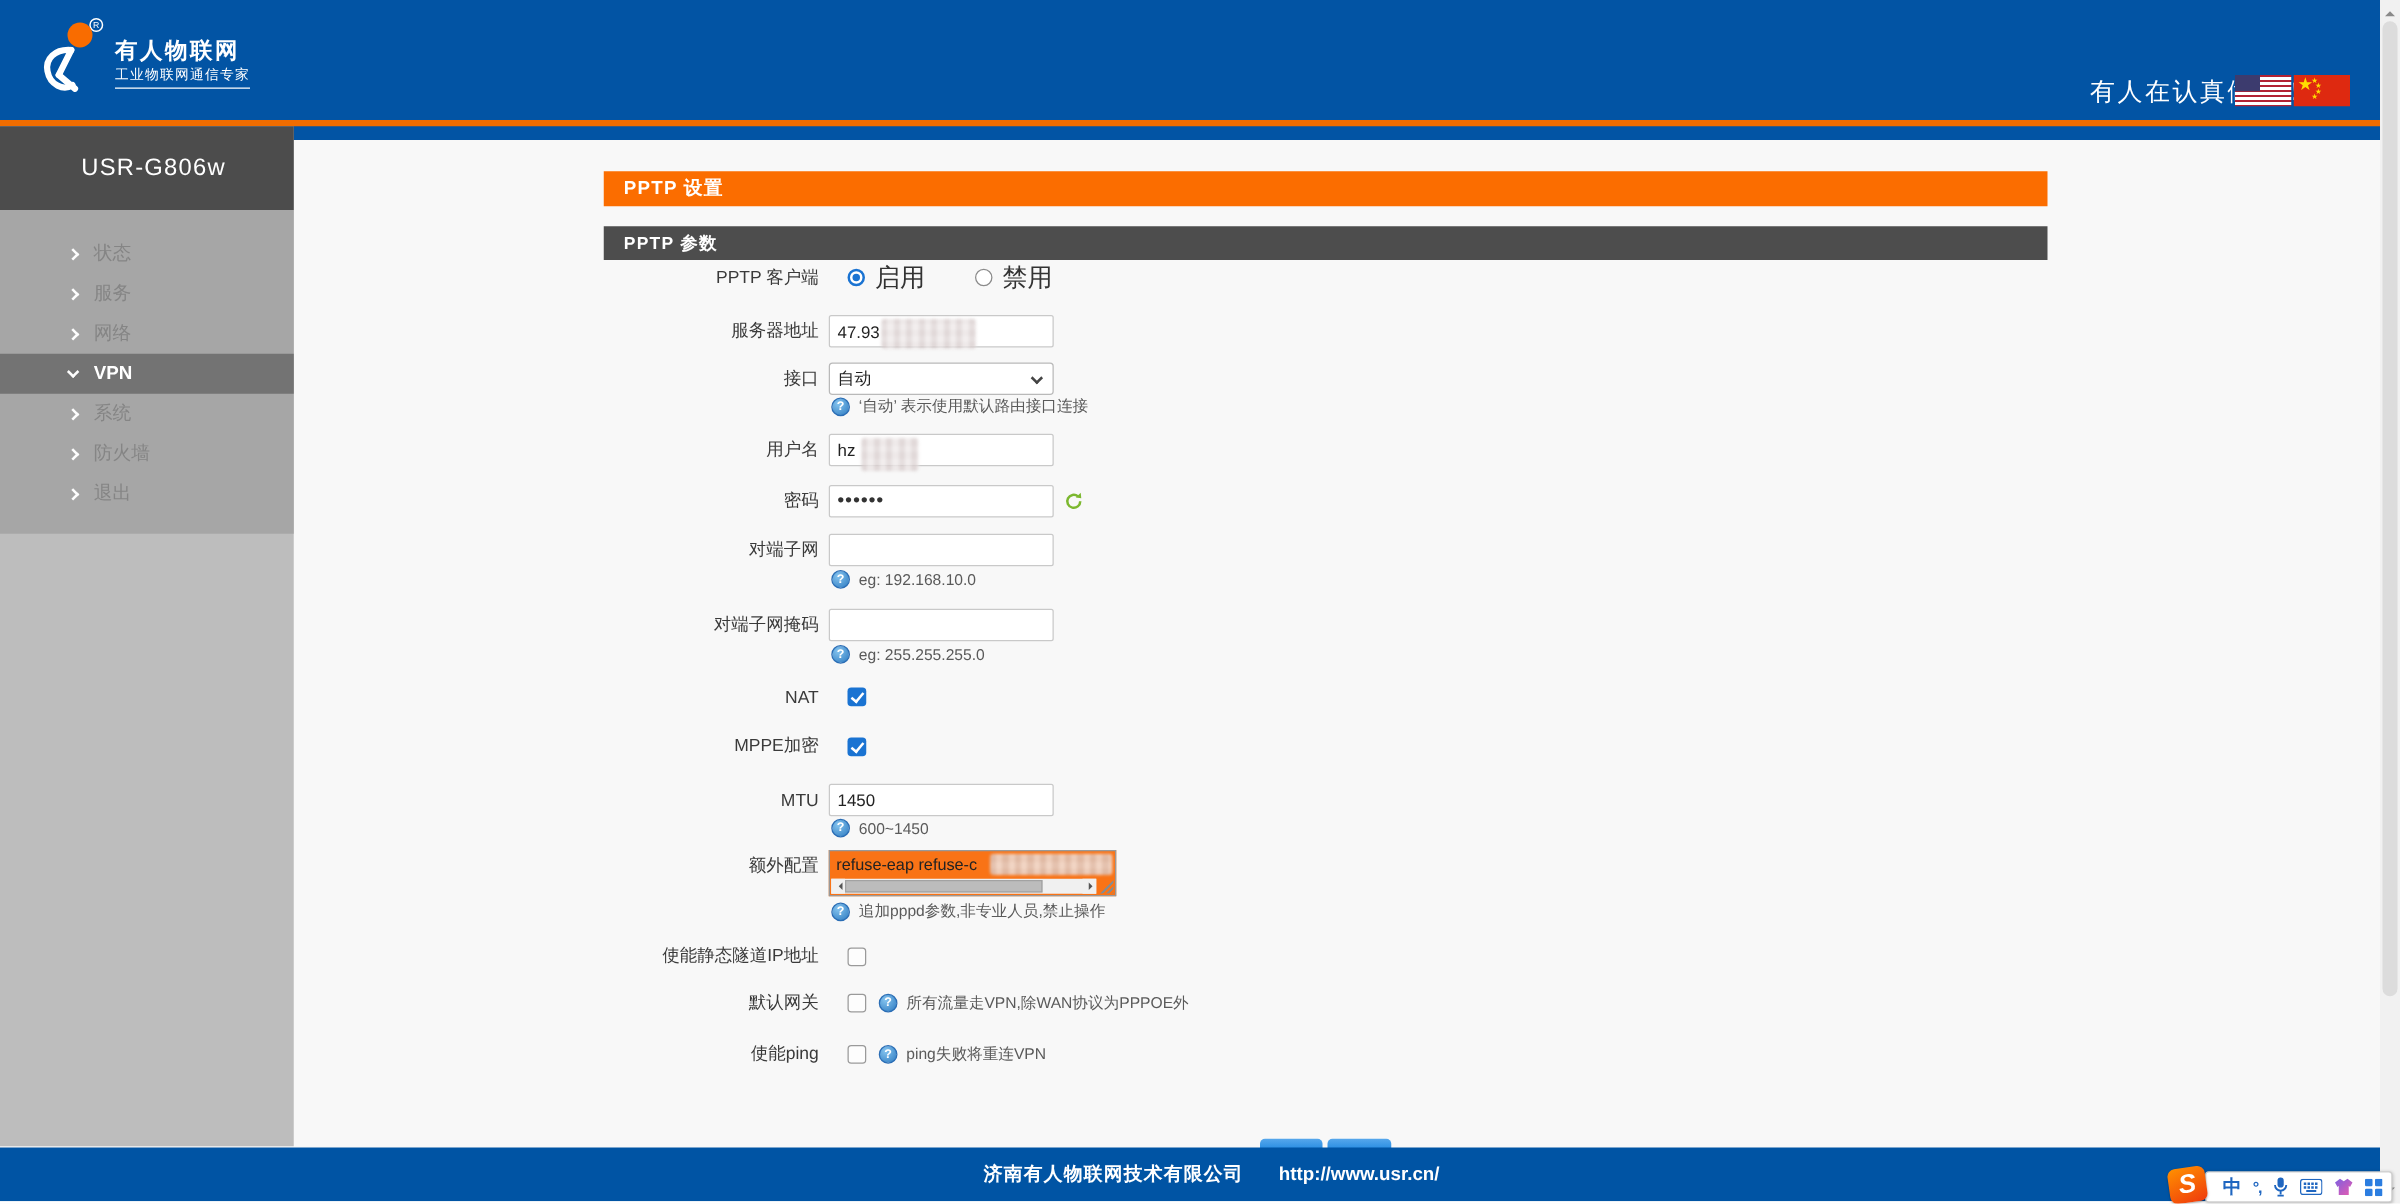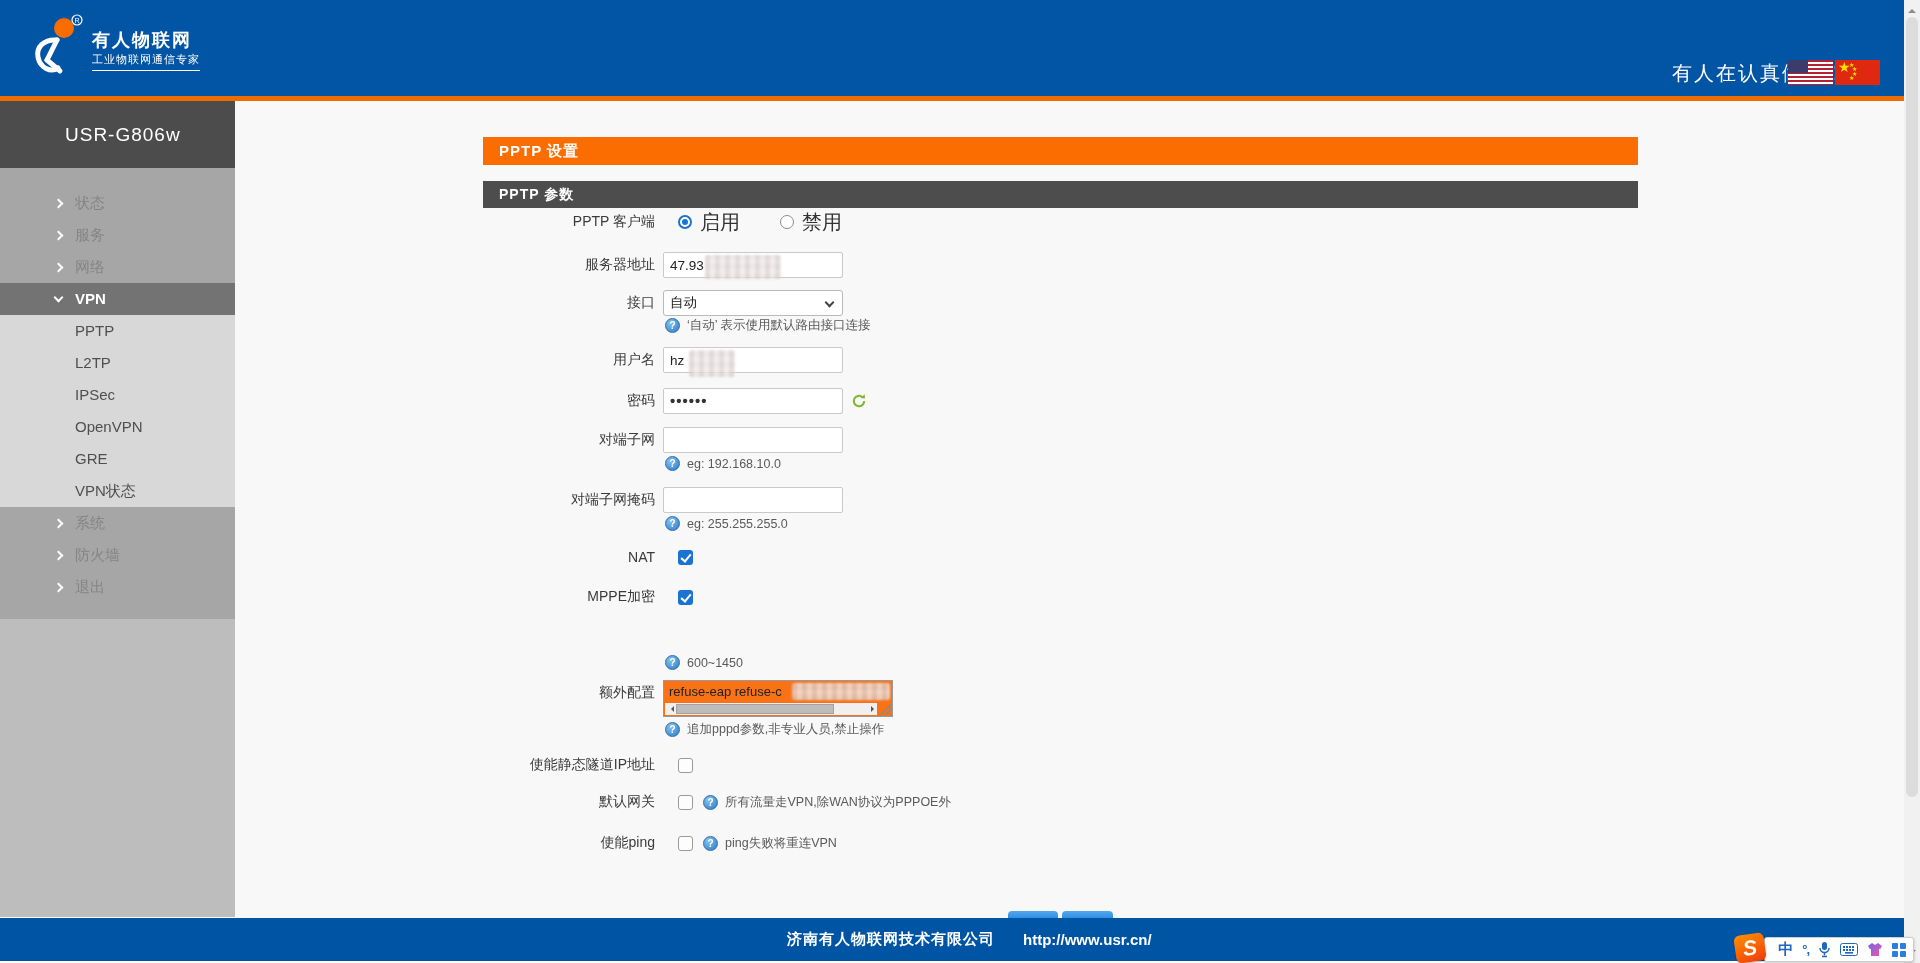--- a/index.html
+++ b/index.html
@@ -1,20 +1,20 @@
 <!DOCTYPE html>
 <html><head>
 <meta charset="utf-8">
 <style>
   * { margin:0; padding:0; box-sizing:border-box; }
   body { font-family:"Liberation Sans","DejaVu Sans",sans-serif; background:#fff; }
   .page { position:relative; width:1920px; height:963px; background:#f8f8f8; overflow:hidden; }
 
   
-  .topbar { position:absolute; left:0; top:0; width:1920px; height:96px; background:#0254a4; }
+  .topbar { position:absolute; left:0; top:0; width:1920px; height:112px; background:#0254a4; }
   .stripe { position:absolute; left:0; top:96px; width:1920px; height:5px; background:#ef6c00; }
   .brand-logo { position:absolute; left:30px; top:13px; }
   .brand-title { position:absolute; left:92px; top:28px; color:#fff; font-size:18px; font-weight:bold; letter-spacing:2px; }
   .brand-sub { position:absolute; left:92px; top:52px; color:#fff; font-size:11px; letter-spacing:1px; border-bottom:1px solid #fff; padding-bottom:3px; }
   .slogan { position:absolute; left:1672px; top:25px; color:#fff; font-size:20px; letter-spacing:2px;margin-top:35px; }
   .flag { position:absolute; top:60px; width:45px; height:25px; cursor:pointer; }
   .flag-us { left:1788px; background:repeating-linear-gradient(180deg,#b22234 0 2px,#fff 2px 4px); }
   .flag-us::after { content:""; position:absolute; left:0; top:0; width:20px; height:13px; background:#3c3b6e; }
   .flag-cn { left:1835px; background:#de2910; }
   .flag-cn .bigstar { position:absolute; left:3px; top:-1px; color:#ffde00; font-size:14px; }
@@ -143,28 +143,20 @@
         <span class="m-label">服务</span>
       </div>
       <div class="m-item">
         <span class="chev right"></span>
         <span class="m-label">网络</span>
       </div>
       <div class="m-item active">
         <span class="chev down"></span>
         <span class="m-label">VPN</span>
       </div>
-      <div class="submenu">
-        <div class="s-item">PPTP</div>
-        <div class="s-item">L2TP</div>
-        <div class="s-item">IPSec</div>
-        <div class="s-item">OpenVPN</div>
-        <div class="s-item">GRE</div>
-        <div class="s-item">VPN状态</div>
-      </div>
       <div class="m-item">
         <span class="chev right"></span>
         <span class="m-label">系统</span>
       </div>
       <div class="m-item">
         <span class="chev right"></span>
         <span class="m-label">防火墙</span>
       </div>
       <div class="m-item">
         <span class="chev right"></span>
@@ -248,20 +240,24 @@
       </span>
   </div>
 
   <div class="frow" style="top:589px;height:16px">
     <span class="flabel">MPPE加密</span>
     <span class="indent">
         <span class="cb checked"></span>
       </span>
   </div>
 
+  <div class="frow" style="top:627px">
+    <span class="flabel">MTU</span>
+    <input class="inp" value="1450" style="">
+  </div>
   <div class="hint" style="left:665px;top:655px">
     <span class="qicon">?</span>
     <span>600~1450</span>
   </div>
 
   <div class="frow top-align" style="top:680px">
     <span class="flabel">额外配置</span>
     <span class="txa">
       <span class="txa-text">refuse-eap refuse-c</span>
       <span class="redact" style="left:128px;top:2px;width:98px;height:17px"></span>

